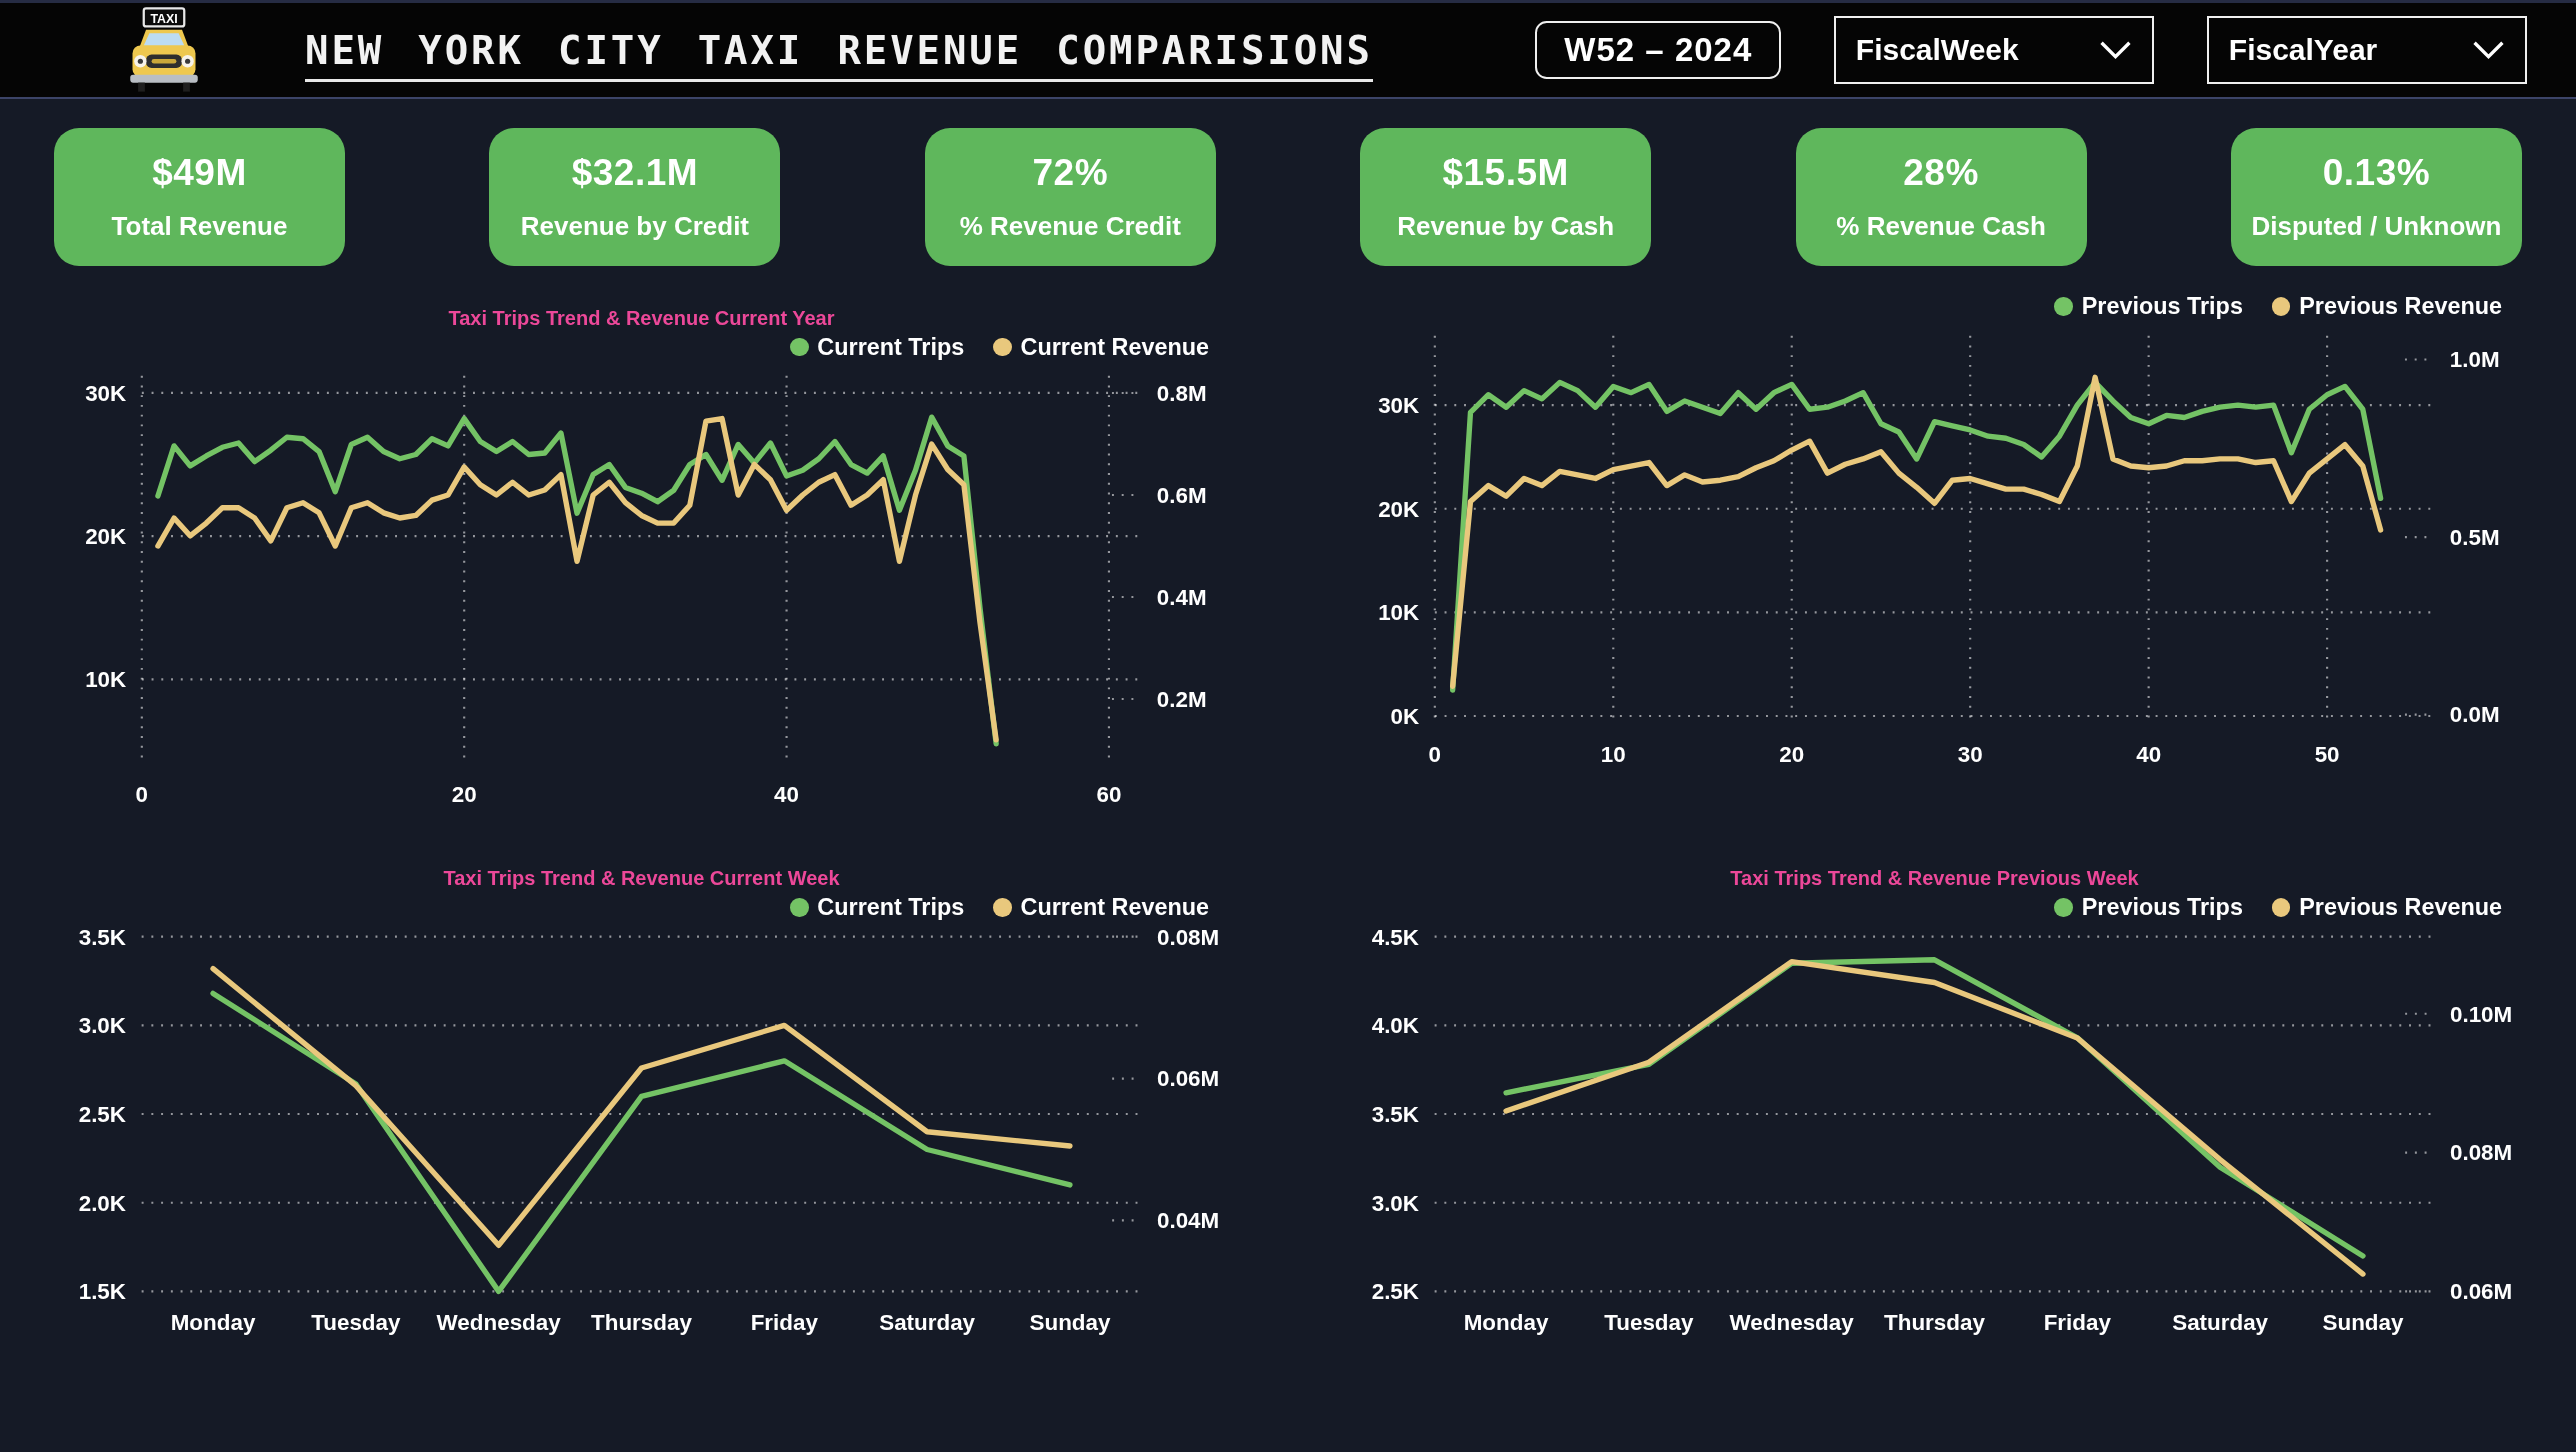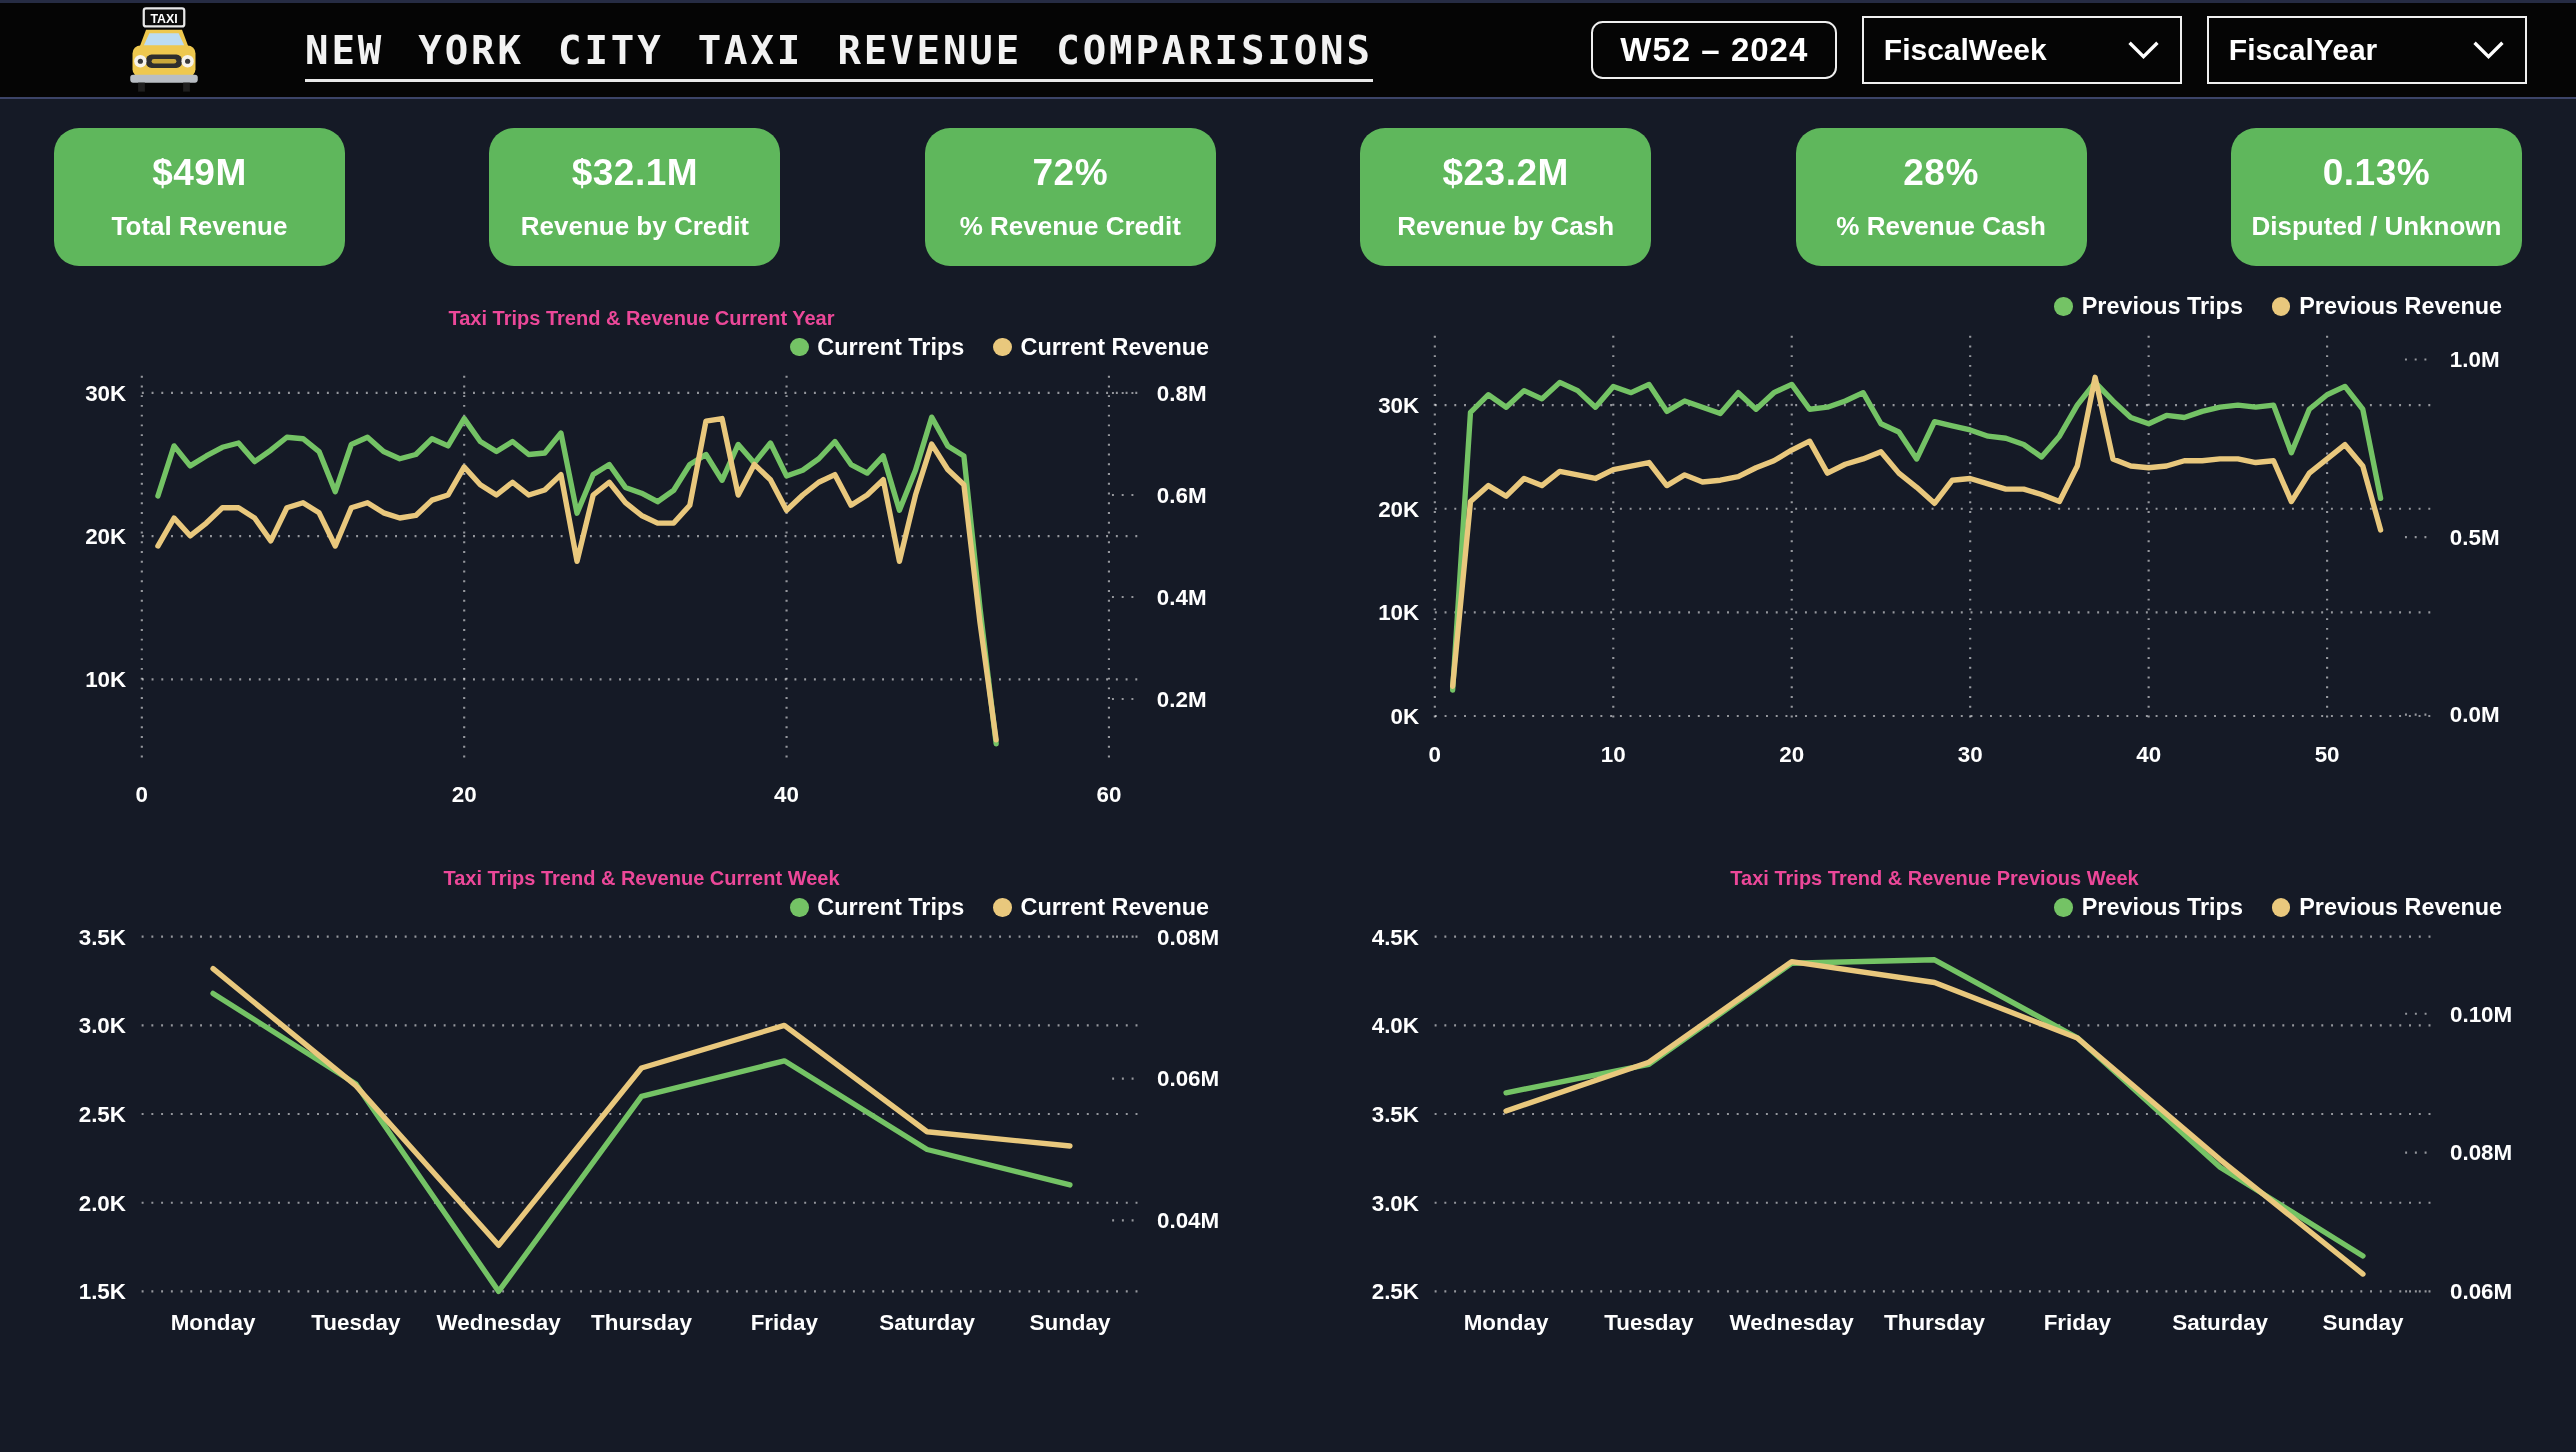--- a/index.html
+++ b/index.html
@@ -11,21 +11,21 @@
          border-bottom:2.9px solid #3c4468;box-sizing:border-box;padding:0 35px;}
   .taxi-wrap{margin-left:82px;width:94px;height:94px;display:flex;align-items:center;justify-content:center;}
   h1{margin:0 0 0 94px;font-family:"DejaVu Sans Mono",monospace;font-size:39px;font-weight:bold;
      letter-spacing:2.9px;word-spacing:7.8px;color:#f2f2f2;}
   h1 .uline{border-bottom:3.9px solid #e8e8e8;padding-bottom:6.8px;}
   .header-controls{margin-left:auto;display:flex;align-items:center;gap:25px;margin-right:13.7px;}
   .period-badge{border:2px solid #f0f0f0;border-radius:11.7px;padding:8px 27px;font-size:33px;
                 font-weight:bold;letter-spacing:1px;white-space:nowrap;}
   .dropdown{border:2px solid #f0f0f0;width:320px;height:68px;display:flex;align-items:center;
             justify-content:space-between;padding:0 19.5px;box-sizing:border-box;font-size:30px;
-            font-weight:bold;cursor:pointer;background:#050505;}
+            font-weight:bold;cursor:pointer;background:#050505;margin-left:28px;}
   .chev{width:35px;height:19.5px;}
   
   .kpi-row{display:flex;justify-content:space-between;padding:0 54px;margin-top:29px;}
   .kpi-card{width:291px;height:138px;background:#5fb75c;border-radius:25px;display:flex;
             flex-direction:column;align-items:center;justify-content:space-evenly;padding:5.9px 0;
             box-sizing:border-box;}
   .kpi-value{font-size:37px;font-weight:bold;letter-spacing:0.5px;}
   .kpi-label{font-size:26px;font-weight:600;}
   
   .charts-grid{display:grid;grid-template-columns:1fr 1fr;column-gap:88px;row-gap:39px;
@@ -89,21 +89,21 @@
     </div>
     <div class="kpi-card" style="background: rgb(95, 183, 92);">
       <div class="kpi-value">$32.1M</div>
       <div class="kpi-label">Revenue by Credit</div>
     </div>
     <div class="kpi-card" style="background: rgb(95, 183, 92);">
       <div class="kpi-value">72%</div>
       <div class="kpi-label">% Revenue Credit</div>
     </div>
     <div class="kpi-card" style="background: rgb(95, 183, 92);">
-      <div class="kpi-value">$23.2M</div>
+      <div class="kpi-value">$15.5M</div>
       <div class="kpi-label">Revenue by Cash</div>
     </div>
     <div class="kpi-card" style="background: rgb(95, 183, 92);">
       <div class="kpi-value">28%</div>
       <div class="kpi-label">% Revenue Cash</div>
     </div>
     <div class="kpi-card" style="background: rgb(95, 183, 92);">
       <div class="kpi-value">0.13%</div>
       <div class="kpi-label">Disputed / Unknown</div>
     </div>

